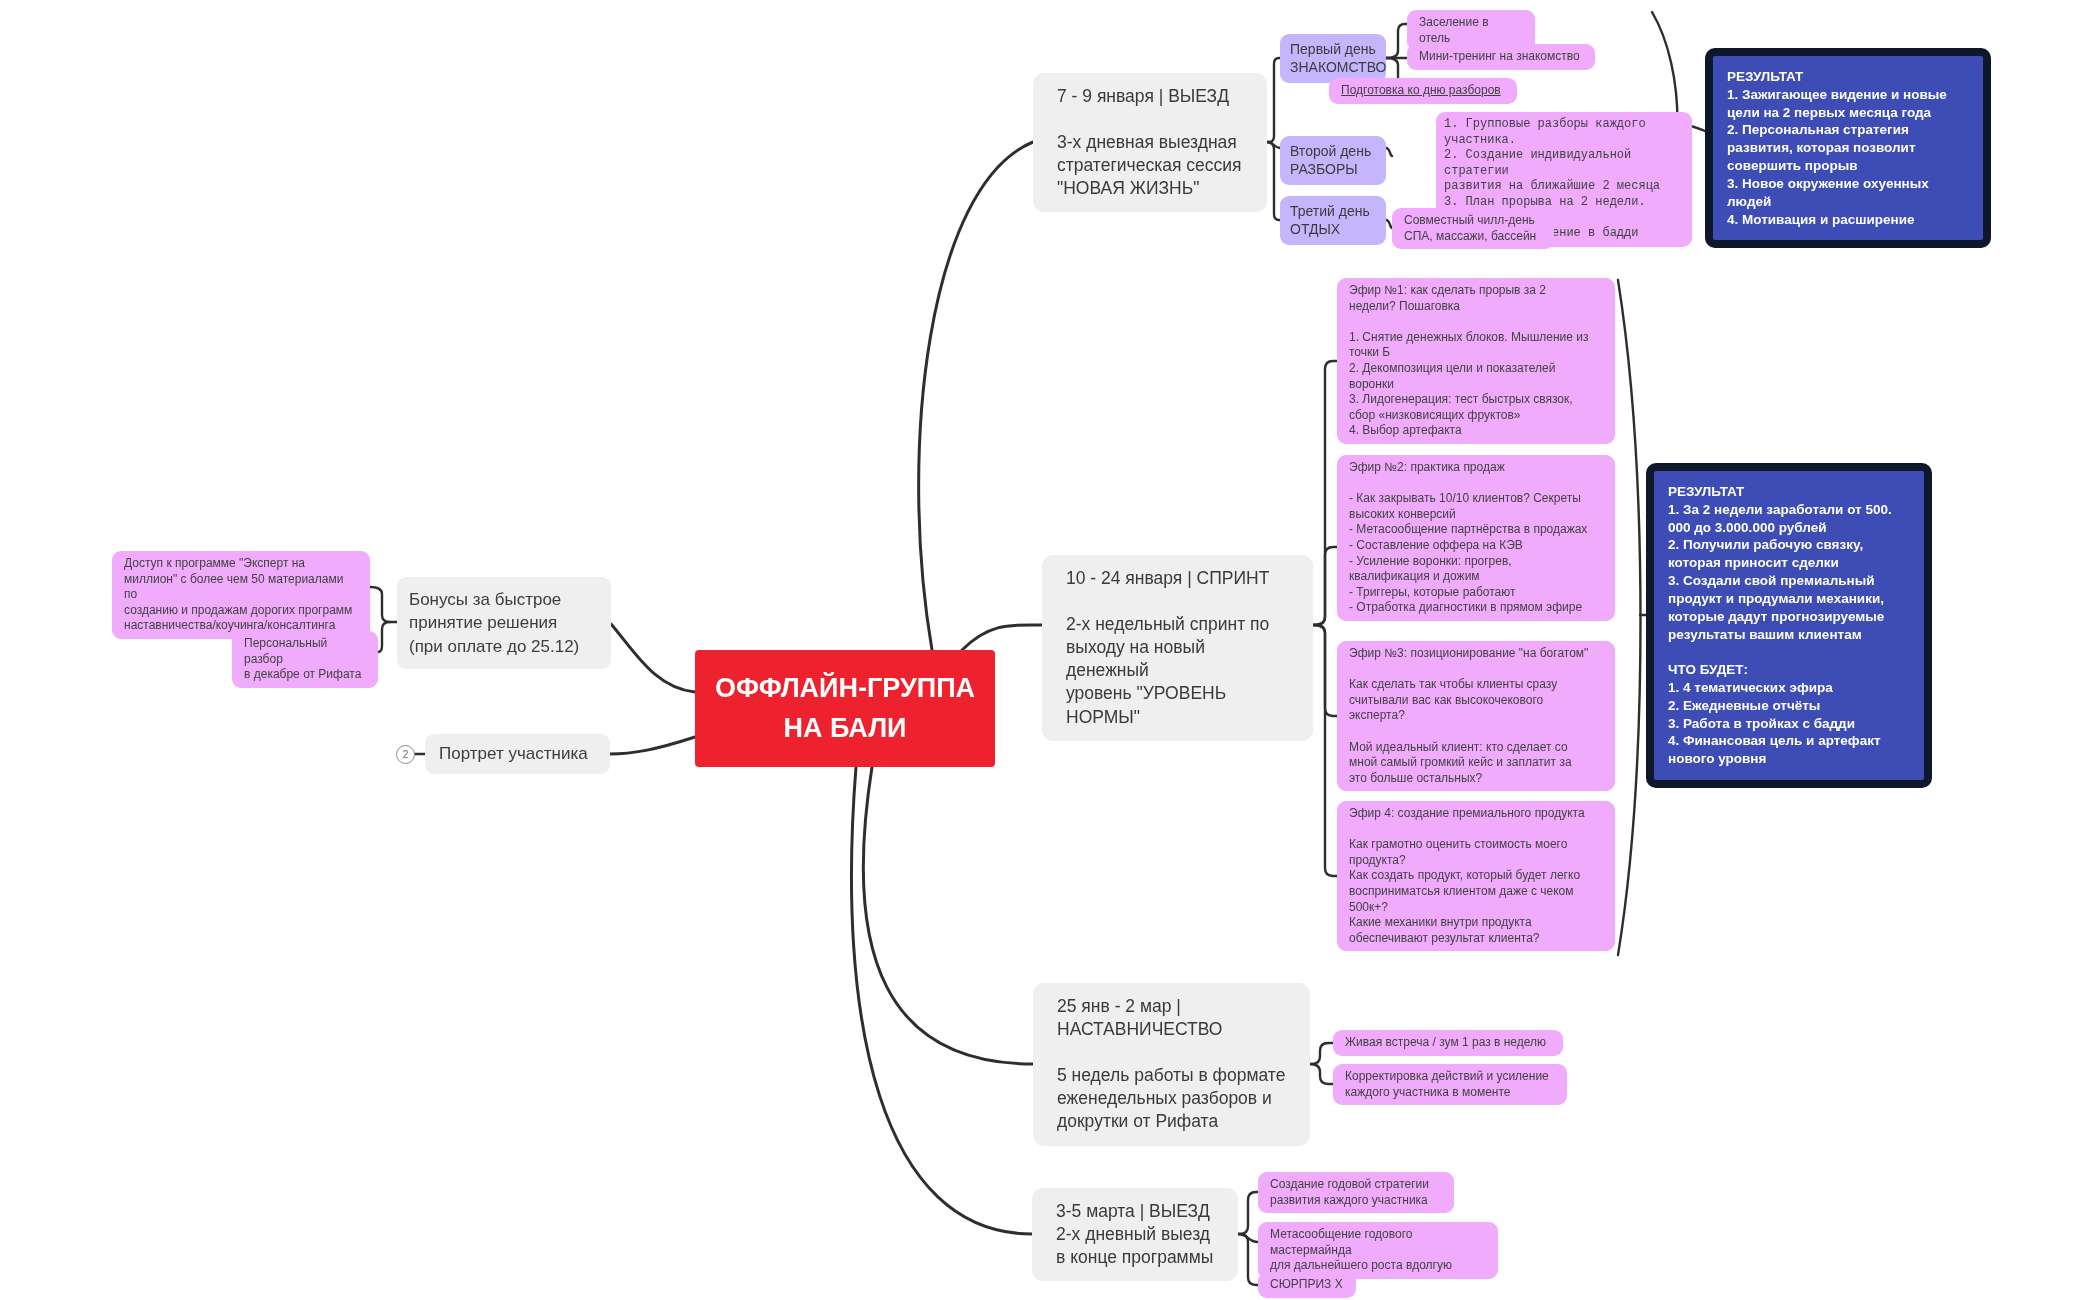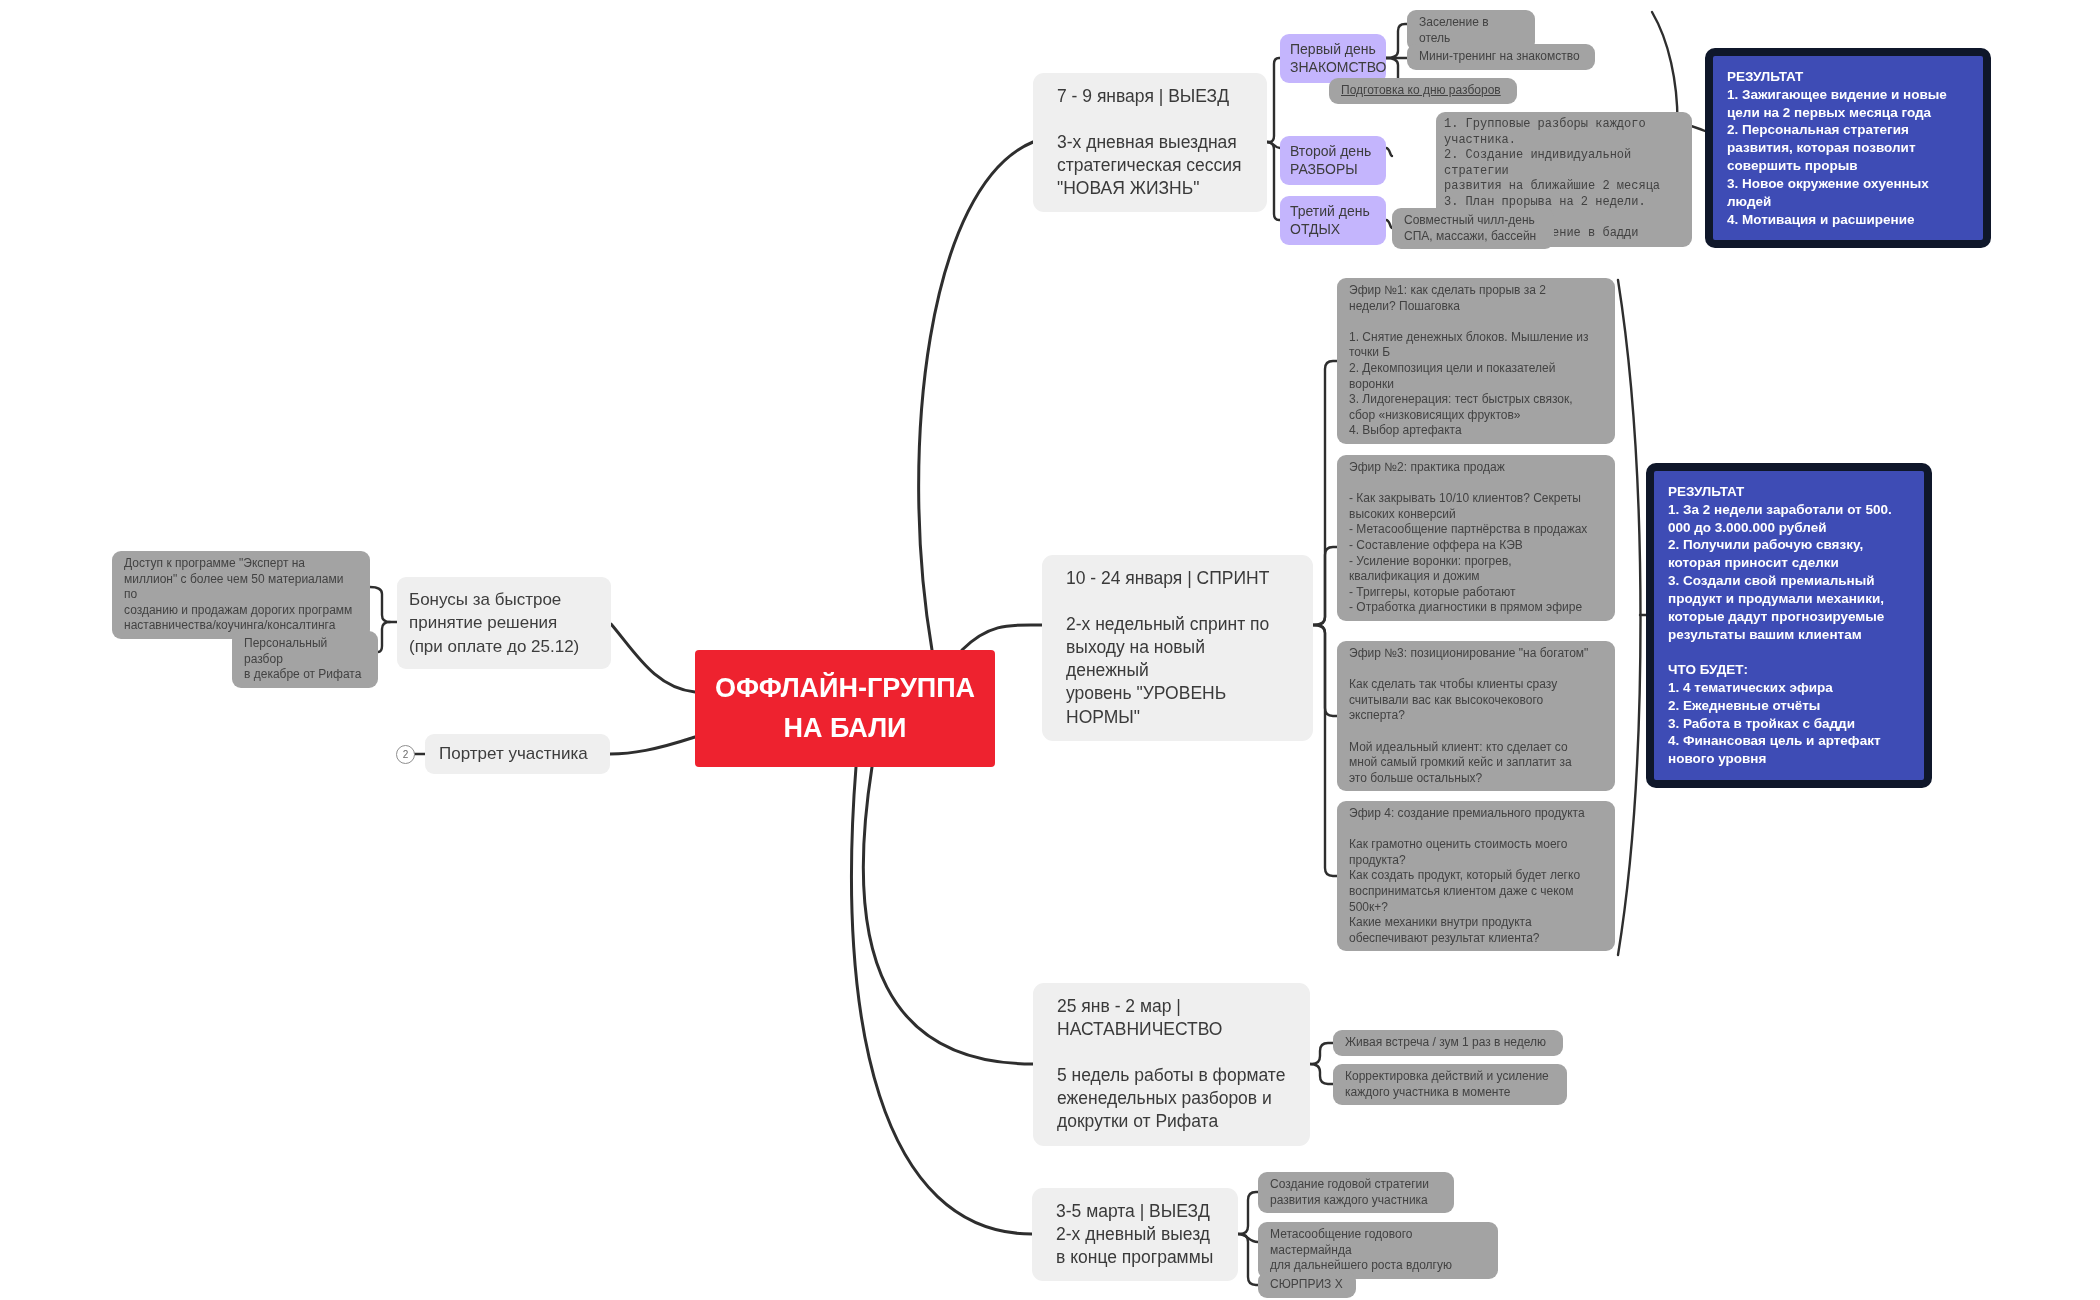--- a/index.html
+++ b/index.html
@@ -3,21 +3,21 @@
 <meta charset="utf-8">
 <style>
   html,body{margin:0;padding:0;background:#ffffff;}
   .canvas{position:relative;width:2100px;height:1300px;background:#ffffff;overflow:hidden;
           font-family:"Liberation Sans","DejaVu Sans",sans-serif;color:#3d3d3d;}
   #wires{position:absolute;left:0;top:0;z-index:0;}
   #wires path{fill:none;stroke:#2e2e2e;stroke-linecap:round;}
   .w2{stroke-width:2.4;}
   .w3{stroke-width:3;}
   .node{position:absolute;box-sizing:border-box;z-index:2;white-space:pre-line;border-radius:9px;}
-  .leaf{background:#a3a3a3;font-size:12px;line-height:1.3;padding:5px 12px;color:#424242;}
+  .leaf{background:#f0abfc;font-size:12px;line-height:1.3;padding:5px 12px;color:#424242;}
   .big{background:#efefef;font-size:17.5px;line-height:1.32;padding:12px 24px;border-radius:11px;color:#3a3a3a;}
   .day{background:#c4b5fd;font-size:14px;line-height:1.32;padding:6px 10px;color:#3c3c3c;}
   .result{background:#3e4cb5;border:8px solid #0f172a;color:#ffffff;font-weight:700;
           font-size:13.5px;line-height:1.32;padding:12px 14px;border-radius:10px;}
   .root-node{background:#ee222f;color:#ffffff;font-weight:700;font-size:27px;line-height:1.45;
              text-align:center;display:flex;align-items:center;justify-content:center;border-radius:4px;}
   .badge{position:absolute;z-index:3;width:17px;height:17px;border:1.5px solid #8f8f8f;border-radius:50%;
          background:#ffffff;color:#6a6a6a;font-size:10px;line-height:1;display:flex;align-items:center;justify-content:center;}
   
   #n-root{left:695px;top:650px;width:300px;height:117px;}

